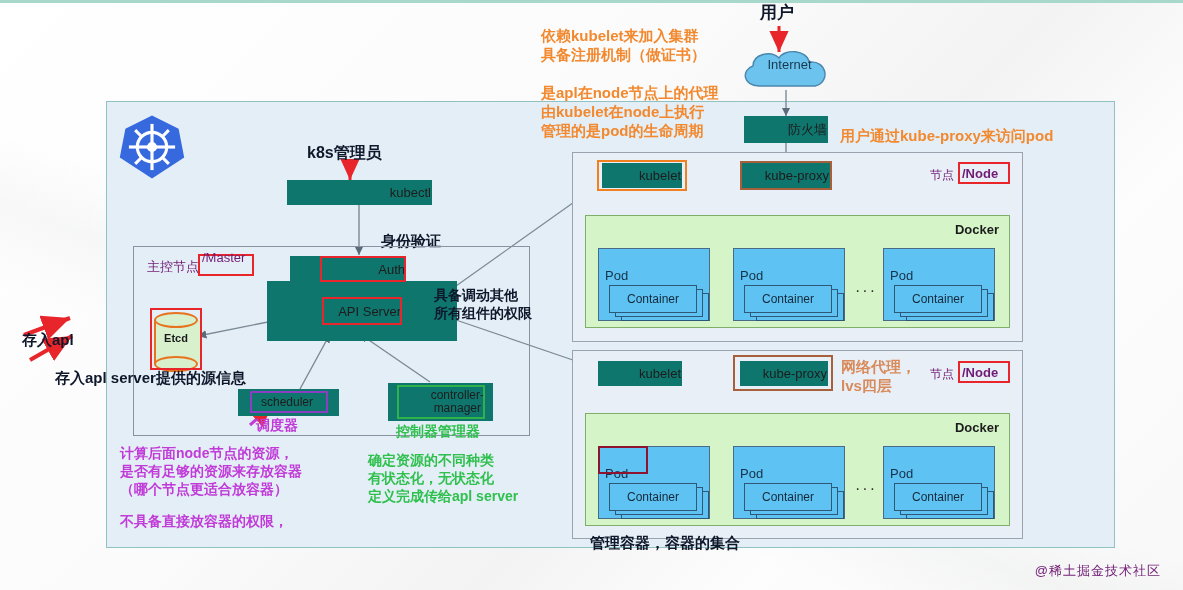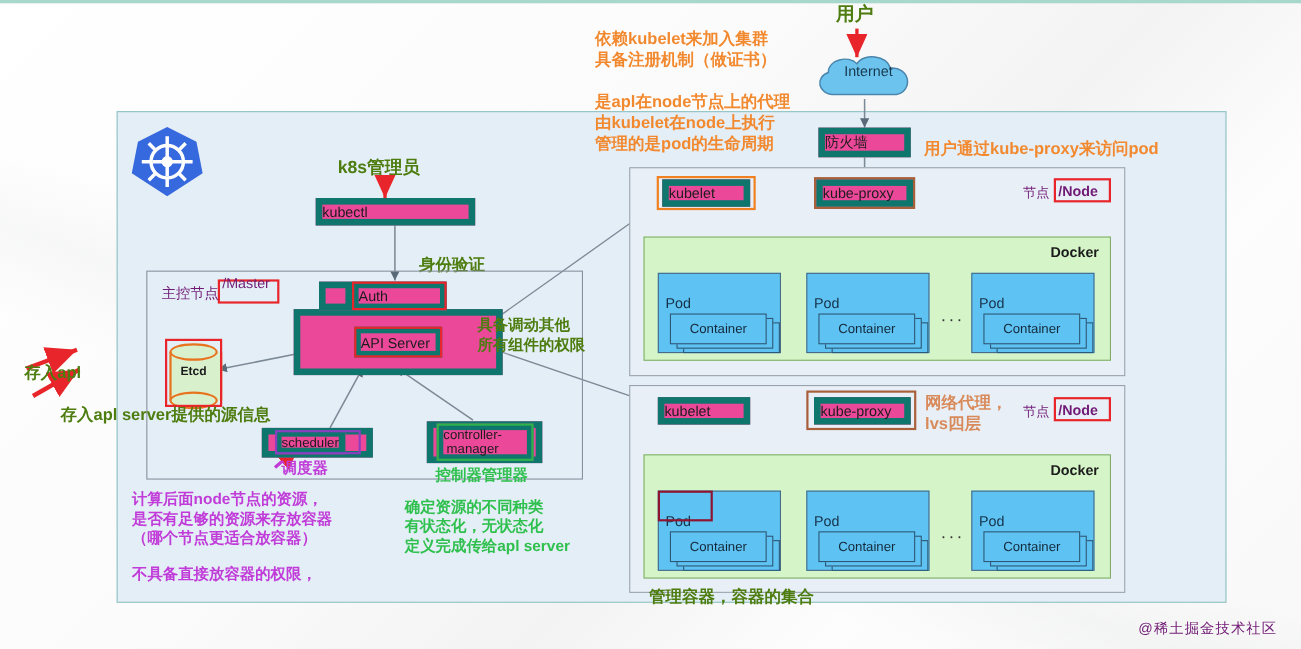--- a/index.html
+++ b/index.html
@@ -23,36 +23,36 @@
   
   #panel{
     position:absolute;left:106px;top:101px;width:1009px;height:447px;
     background:#e4eef7;border:1px solid #8fc2c0;box-sizing:border-box;
   }
 
   .abs{position:absolute;box-sizing:border-box;}
 
   
   .bbox{
-    background:#ec4899;border:6px solid #0f766e;
-    display:flex;align-items:center;justify-content:flex-start;
+    background:#0f766e;border:1px solid #0f766e;
+    display:flex;align-items:center;justify-content:flex-end;
     color:#1c1c1c;font-size:13px;
   }
 
   
   .redbox{border:2px solid #e8252a;background:transparent;}
   .orangebox{border:2px solid #f08020;background:transparent;}
   .brownbox{border:2px solid #a8603a;background:transparent;}
   .purplebox{border:2px solid #8a3fc0;background:transparent;}
   .greenbox{border:2px solid #2fb24a;background:transparent;}
   .darkredbox{border:2px solid #8e1430;background:transparent;}
 
   
   .ann{position:absolute;font-weight:bold;line-height:1.28;white-space:pre;}
-  .ann.red{color:#4d7c0f;}
+  .ann.red{color:#0f172a;}
   .ann.orange{color:#f2892f;}
   .ann.purple{color:#c03bd8;}
   .ann.green{color:#2fc04e;}
   .ann.brown{color:#d98a5a;}
 
   
   .nodebox{background:#e8eff7;border:1px solid #9aa3ad;}
   .dockerbox{background:#d5f5c8;border:1px solid #7fae6a;}
   .podbox{background:#5ec3f2;border:1px solid #4a6b86;}
   .pod-label{position:absolute;left:6px;top:19px;font-size:13px;color:#16324a;}

